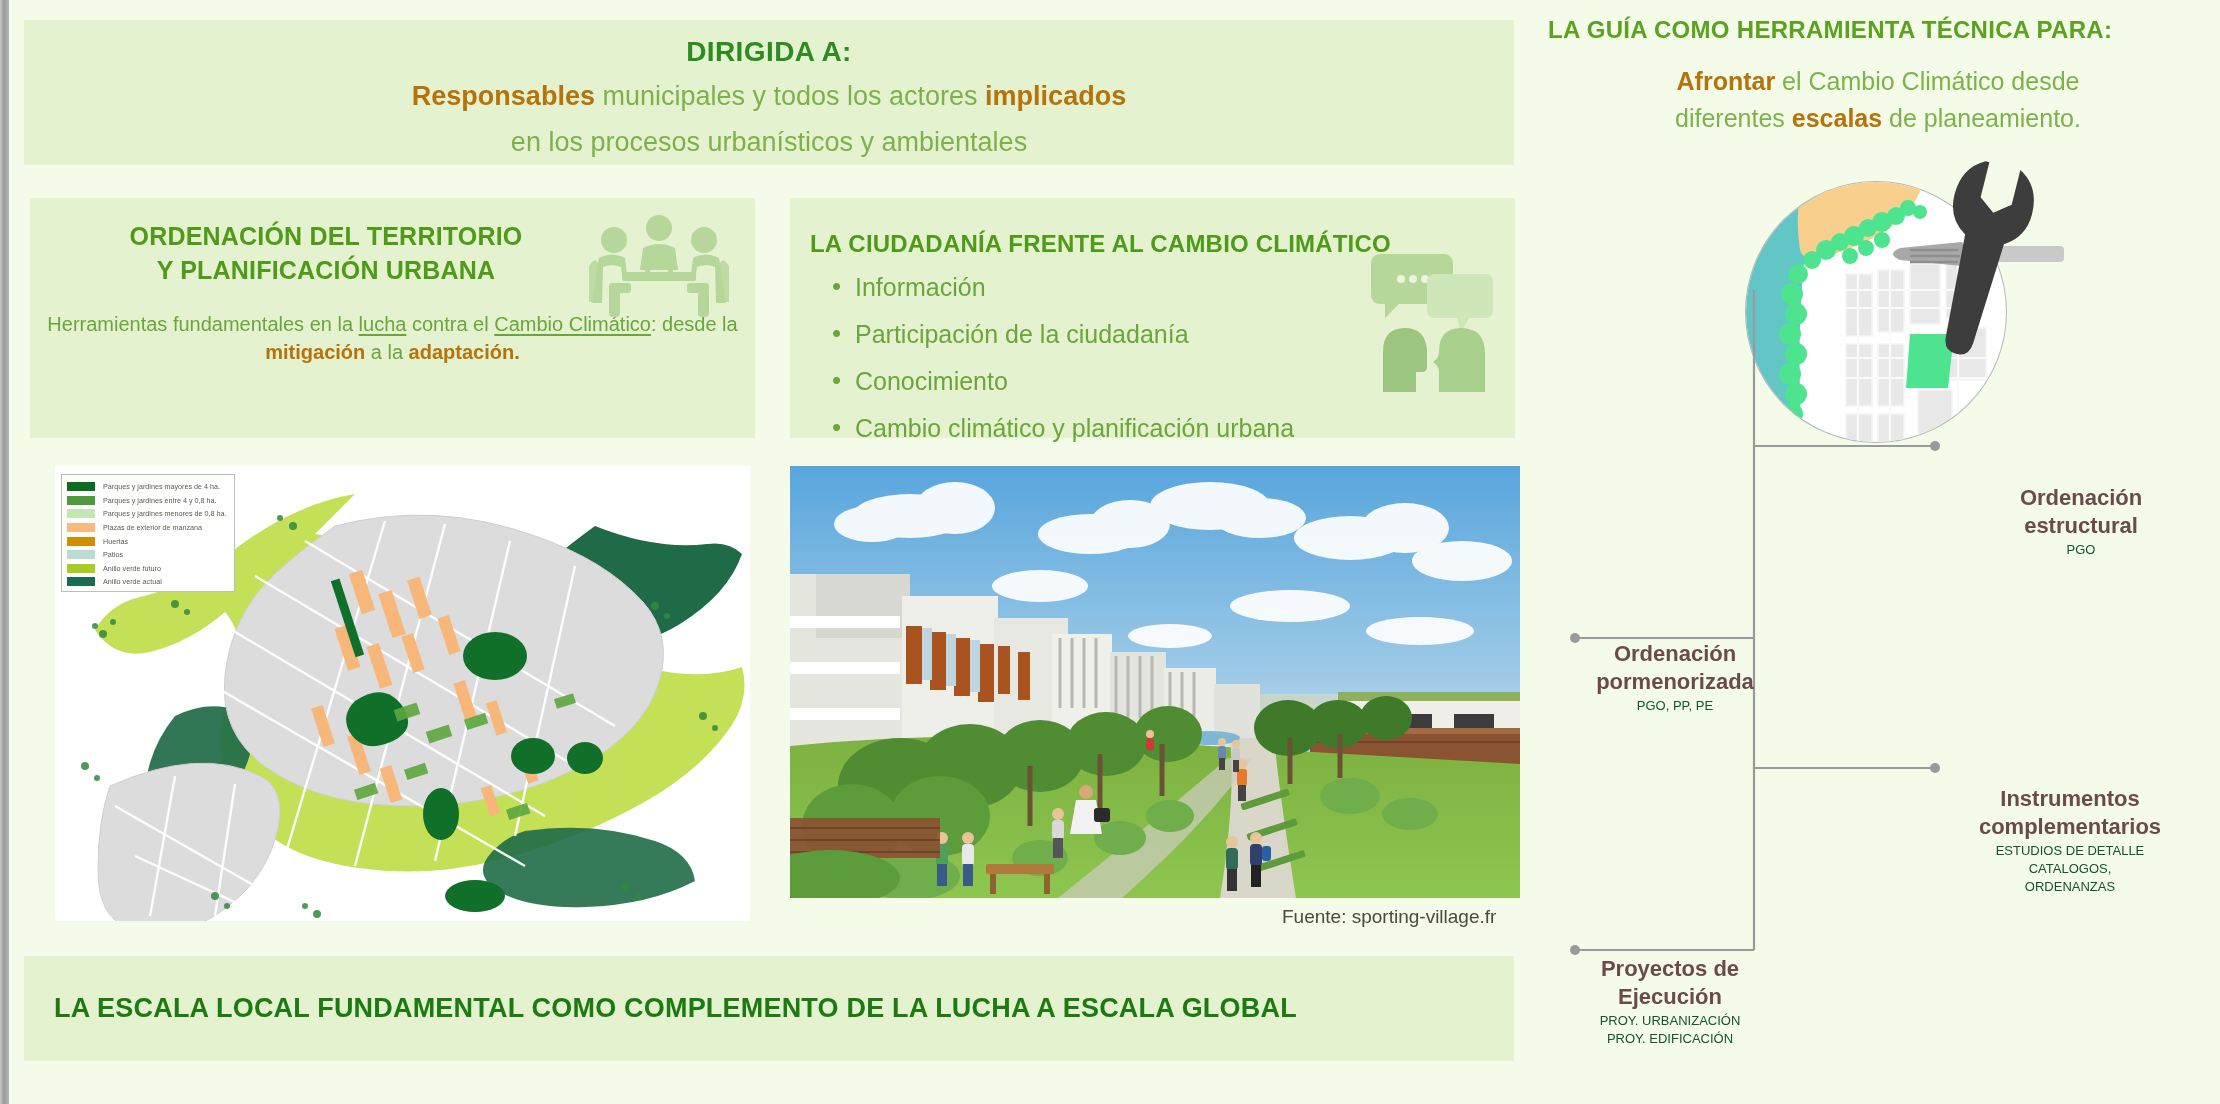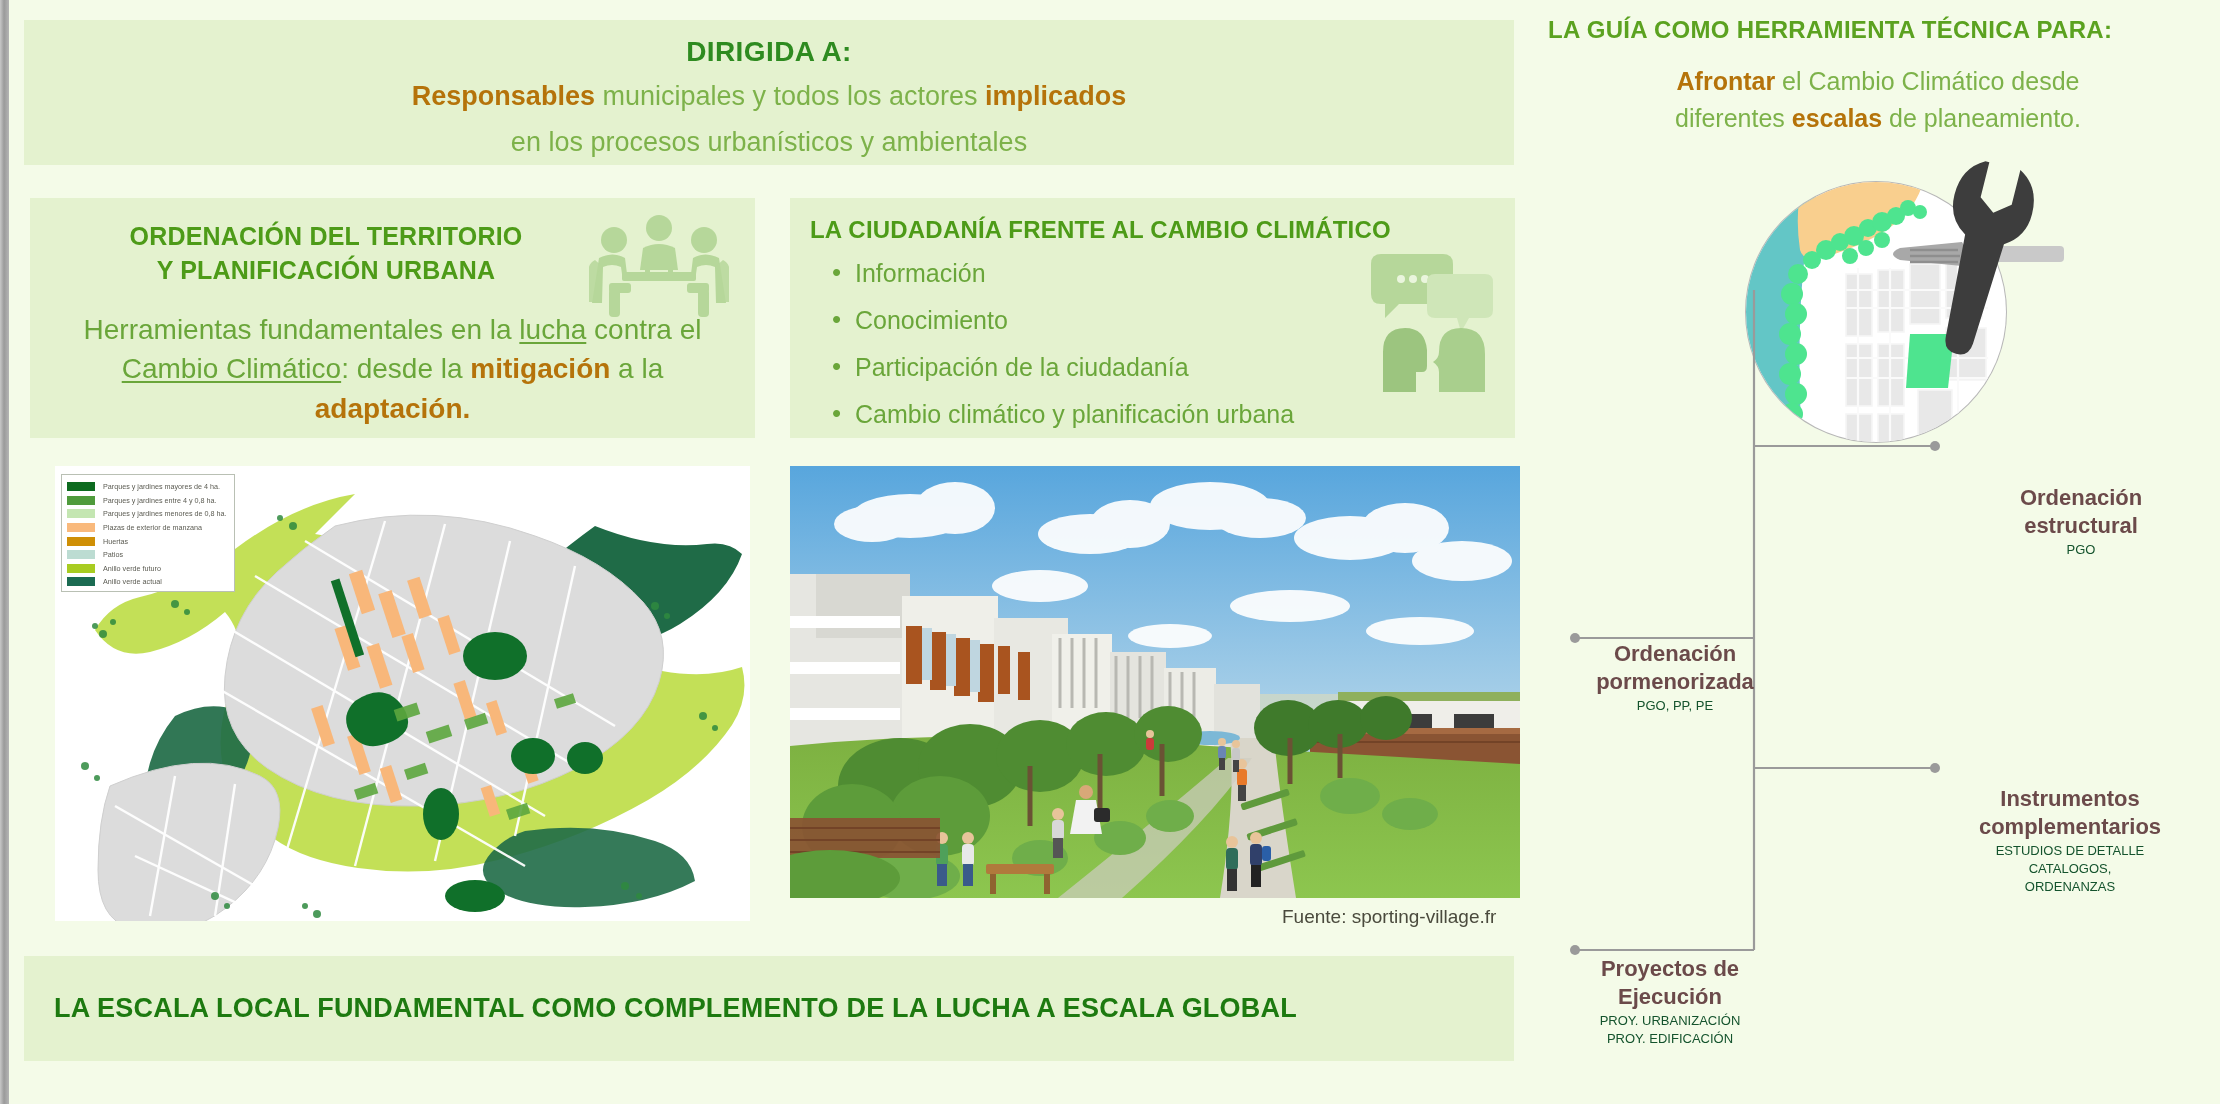--- a/index.html
+++ b/index.html
@@ -55,31 +55,31 @@
   
   #orden {
     left: 30px; top: 198px; width: 725px; height: 240px;
     padding: 22px 16px 0 16px;
   }
   #orden .title {
     font-size: 25px; font-weight: bold; color: #4d9b18; line-height: 1.35;
     text-align: center; width: 560px; letter-spacing: .2px;
   }
   #orden .body {
-    font-size: 28px; color: #6aa63a; line-height: 1.42; text-align: center;
+    font-size: 20px; color: #6aa63a; line-height: 1.42; text-align: center;
     margin-top: 22px;
   }
   .uline { text-decoration: underline; text-underline-offset: 3px; }
 
   #meet-icon { position: absolute; right: 26px; top: 12px; width: 140px; height: 110px; }
 
   
   #ciud {
     left: 790px; top: 198px; width: 725px; height: 240px;
-    padding: 18px 0 0 20px;
+    padding: 32px 0 0 20px;
   }
   #ciud .title {
     font-size: 24px; font-weight: bold; color: #4d9b18; letter-spacing: .2px;
   }
   #ciud ul { list-style: none; margin-top: 17px; }
   #ciud li {
     font-size: 25px; color: #6aa63a; line-height: 1.0; margin-bottom: 22px;
     padding-left: 45px; position: relative;
   }
   #ciud li:before {
@@ -196,22 +196,22 @@
         <rect x="109" y="79" width="11" height="28" rx="4"></rect>
         <path d="M134 50 q7 3 7 14 v28 h-9 v-26 q0 -6 -6 -9z" opacity=".85"></path>
       </g>
     </svg>
   </div>
 
   <div class="panel" id="ciud">
     <div class="title">LA CIUDADANÍA FRENTE AL CAMBIO CLIMÁTICO</div>
     <ul>
       <li>Información</li>
+      <li>Participación de la ciudadanía</li>
       <li>Conocimiento</li>
-      <li>Participación de la ciudadanía</li>
       <li>Cambio climático y planificación urbana</li>
     </ul>
     <svg id="talk-icon" viewBox="0 0 140 155">
       <g>
         <path d="M28 4 h62 q10 0 10 10 v30 q0 10 -10 10 h-44 l-14 14 v-14 h-4 q-10 0 -10 -10 v-30 q0 -10 10 -10z" fill="#b6d79a"></path>
         <circle cx="48" cy="29" r="4" fill="#eaf5dd"></circle>
           <circle cx="60" cy="29" r="4" fill="#eaf5dd"></circle>
           <circle cx="72" cy="29" r="4" fill="#eaf5dd"></circle>
         <path d="M82 24 h50 q8 0 8 8 v28 q0 8 -8 8 h-16 l-8 14 -4 -14 h-22 q-8 0 -8 -8 v-28 q0 -8 8 -8z" fill="#cfe6b8"></path>
 

